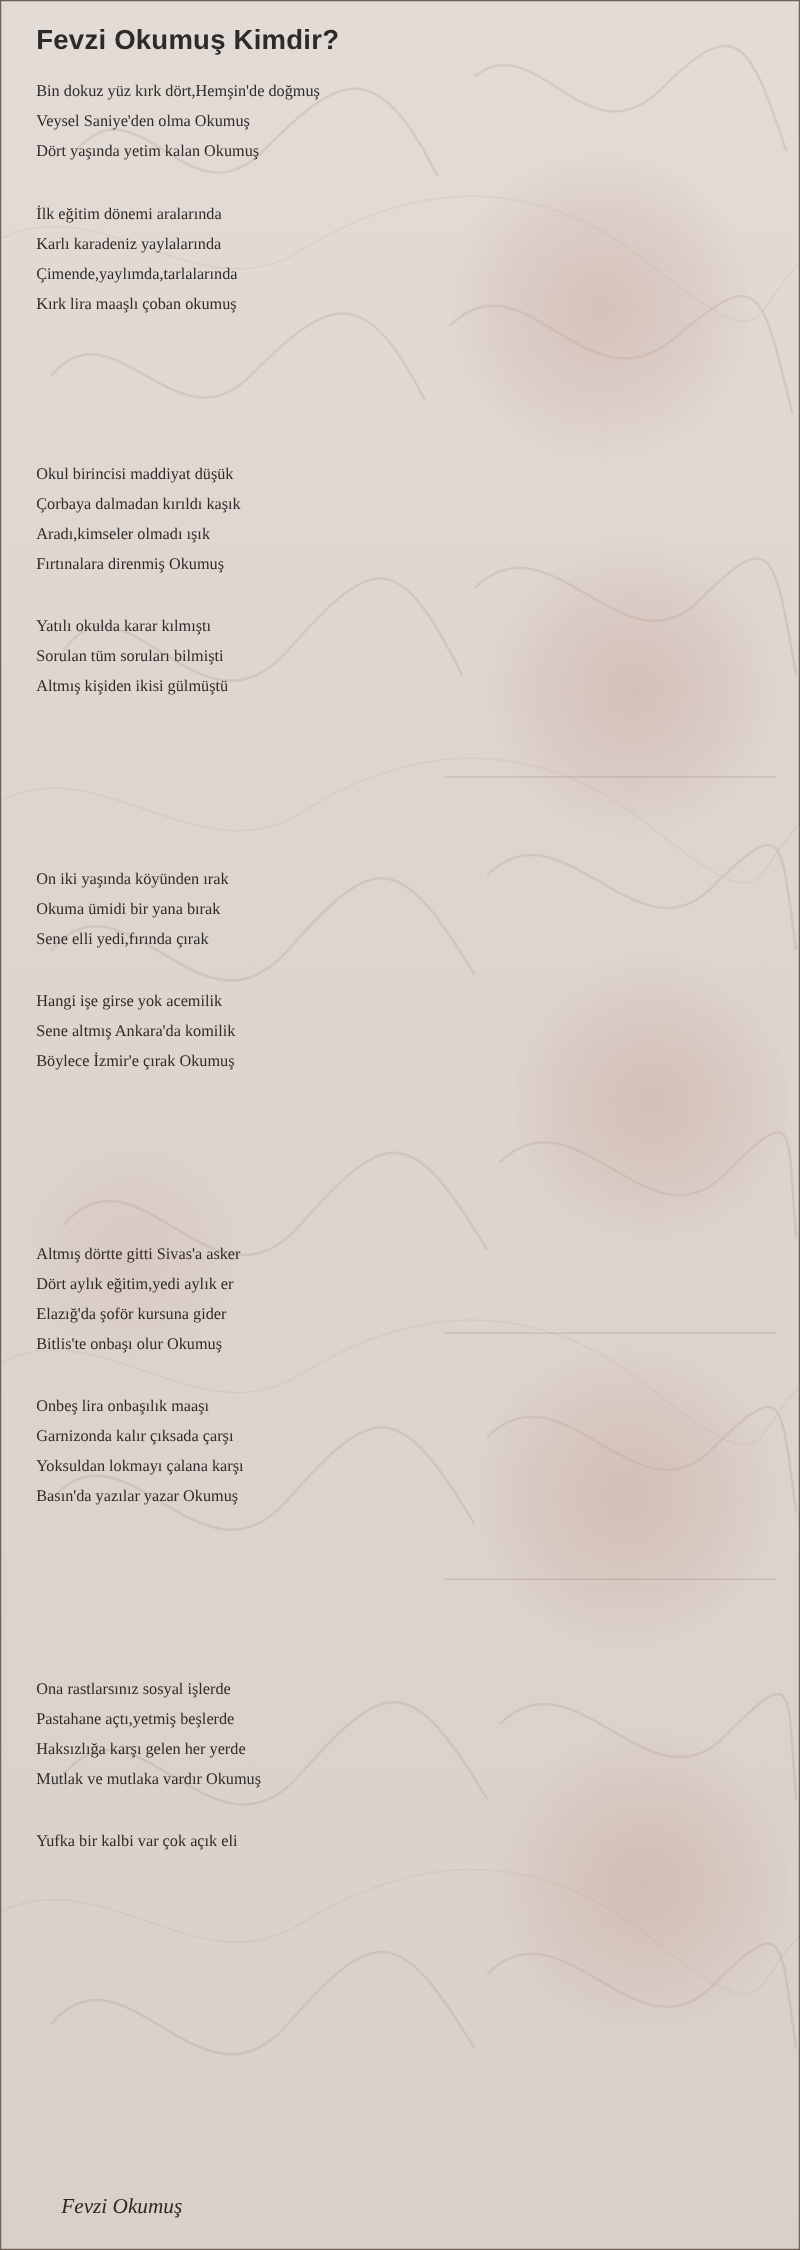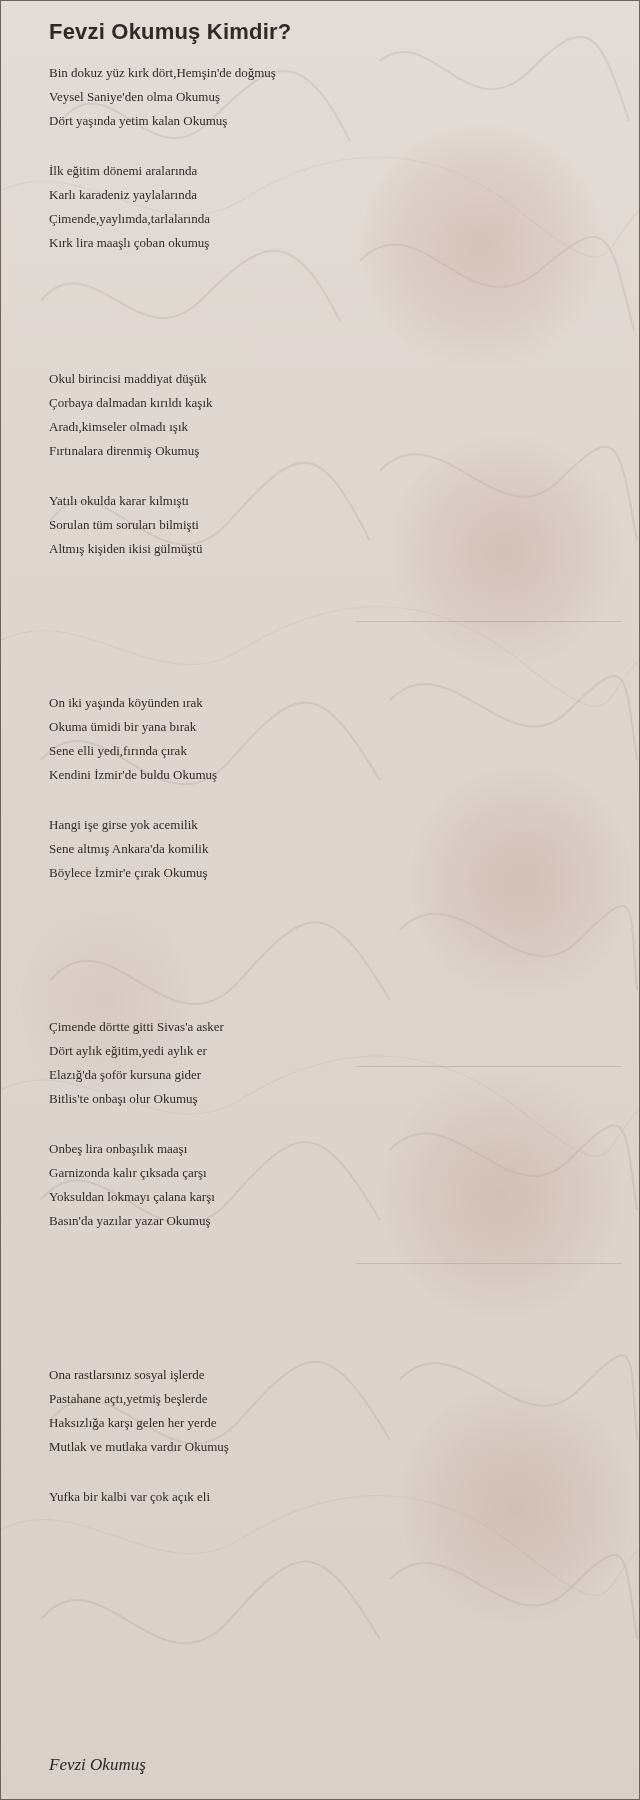--- a/index.html
+++ b/index.html
@@ -58,21 +58,21 @@
     position: absolute;
     left: 355px;
     width: 265px;
     height: 1px;
     background: rgba(140,120,110,0.28);
   }
 
   .content {
     position: relative;
     z-index: 3;
-    padding: 18px 40px 0 48px;
+    padding: 18px 40px 0 28px;
   }
 
   .title {
     font-size: 22px;
     font-weight: bold;
     color: #2d2a28;
     letter-spacing: 0.2px;
     margin: 0 0 16px 0;
     line-height: 1.2;
   }
@@ -176,32 +176,31 @@
       <div class="line">Sorulan tüm soruları bilmişti</div>
       <div class="line">Altmış kişiden ikisi gülmüştü</div>
     </div>
 
     <div class="gap-l"></div>
 
     <div class="stanza">
       <div class="line">On iki yaşında köyünden ırak</div>
       <div class="line">Okuma ümidi bir yana bırak</div>
       <div class="line">Sene elli yedi,fırında çırak</div>
-      <div class="line">Kendini İzmir'de buldu Okumuş</div>
     </div>
     <div class="stanza">
       <div class="line">Hangi işe girse yok acemilik</div>
       <div class="line">Sene altmış Ankara'da komilik</div>
       <div class="line">Böylece İzmir'e çırak Okumuş</div>
     </div>
 
     <div class="gap-l"></div>
 
     <div class="stanza">
-      <div class="line">Çimende dörtte gitti Sivas'a asker</div>
+      <div class="line">Altmış dörtte gitti Sivas'a asker</div>
       <div class="line">Dört aylık eğitim,yedi aylık er</div>
       <div class="line">Elazığ'da şoför kursuna gider</div>
       <div class="line">Bitlis'te onbaşı olur Okumuş</div>
     </div>
     <div class="stanza">
       <div class="line">Onbeş lira onbaşılık maaşı</div>
       <div class="line">Garnizonda kalır çıksada çarşı</div>
       <div class="line">Yoksuldan lokmayı çalana karşı</div>
       <div class="line">Basın'da yazılar yazar Okumuş</div>
     </div>

